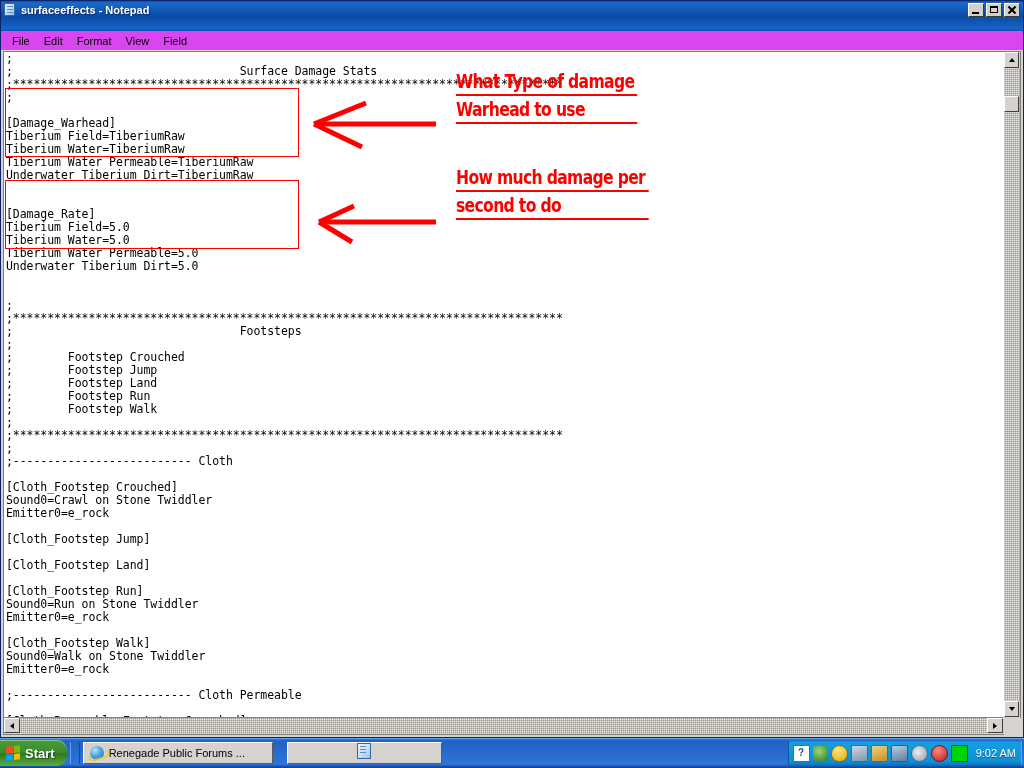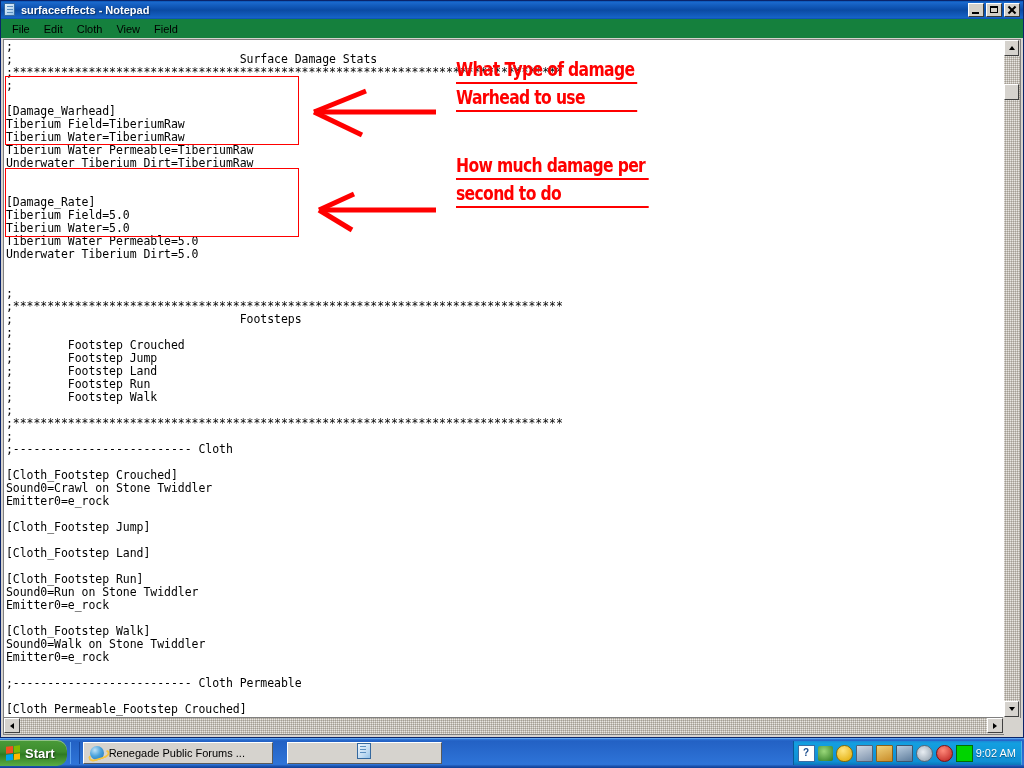--- a/index.html
+++ b/index.html
@@ -19,21 +19,21 @@
     box-sizing: border-box;
     border: 1px solid #0a246a;
     display: flex; flex-direction: column;
   }
 
   
   #title-bar {
     height: 18px;
     background: linear-gradient(to bottom, #0a55b4 0%, #1a68cc 8%, #0a4ca8 48%, #0b4ba4 52%, #1663c6 92%, #0c4fae 100%);
     display: flex; align-items: center;
-    padding: 0 1px 0 2px;
+    padding: 0 1px 12px 2px;
     flex: 0 0 auto;
     position: relative;
   }
   #title-icon {
     width: 14px; height: 14px;
     margin-right: 4px;
     position: relative;
     flex: 0 0 auto;
   }
   .npad-doc {
@@ -84,21 +84,21 @@
   }
   .gly-cls:before, .gly-cls:after {
     content:""; position:absolute; left:2px; top:5px; width:10px; height:2px; background:#000;
   }
   .gly-cls:before { transform: rotate(45deg); }
   .gly-cls:after  { transform: rotate(-45deg); }
 
   
   #menu-bar {
     height: 19px;
-    background: #15803d;
+    background: #d946ef;
     display: flex; align-items: center;
     padding-left: 4px;
     flex: 0 0 auto;
     border-bottom: 1px solid #d6d3ce;
   }
   .menu-item {
     font-size: 11px;
     color: #000;
     padding: 2px 7px;
     white-space: nowrap;
@@ -305,21 +305,21 @@
   #systray {
     height: 24px;
     display: flex; align-items: center; gap: 3px;
     padding: 0 6px 0 5px;
     margin-right: 2px;
     background: linear-gradient(to bottom,#1b8ad6 0%,#139fe0 10%,#0f8fd4 85%,#0b76b8 100%);
     box-shadow: inset 1px 0 0 #0a5a96, inset -1px 0 0 rgba(255,255,255,0.25);
   }
   .tray-icon { width:15px;height:15px; flex:0 0 auto; position:relative; }
   #tray-time {
-    color:#ffffff; font-size:11px; white-space:nowrap;
+    color:#ffffff; font-size:11px; margin-left:5px; white-space:nowrap;
     text-shadow: 0 1px 1px rgba(0,0,0,0.4);
   }
   .ti-help{ background:#ffffff; border:1px solid #3a6ea5; color:#1d4f8f; font-size:10px;
             font-weight:bold; text-align:center; line-height:13px; }
   .ti-g1 { background: radial-gradient(circle at 40% 35%, #9ad87a, #2f7a22); border-radius:2px; }
   .ti-shield { background: radial-gradient(circle at 40% 30%, #ffe680, #e0a800); border-radius:50% 50% 45% 45%;
                border:1px solid #8a6a00; }
   .ti-net { background: linear-gradient(160deg,#cfd8e3,#7e93ad); border:1px solid #53637a; border-radius:1px; }
   .ti-disp{ background: linear-gradient(160deg,#f0d27a,#c98d2a); border:1px solid #8a6118; border-radius:1px; }
   .ti-mon { background: linear-gradient(160deg,#b9cde0,#5f7d9c); border:1px solid #3e566f; border-radius:1px; }
@@ -346,21 +346,21 @@
         </div>
       <div class="tbtn">
           <span class="gly gly-cls"></span>
         </div>
     </div>
   </div>
 
   <div id="menu-bar">
     <div class="menu-item">File</div>
     <div class="menu-item">Edit</div>
-    <div class="menu-item">Cloth</div>
+    <div class="menu-item">Format</div>
     <div class="menu-item">View</div>
     <div class="menu-item">Field</div>
   </div>
 
   <div id="client">
     <div id="editor-row">
 
       <div id="text-area">
         <div id="text-content">;
 ;                                 Surface Damage Stats

